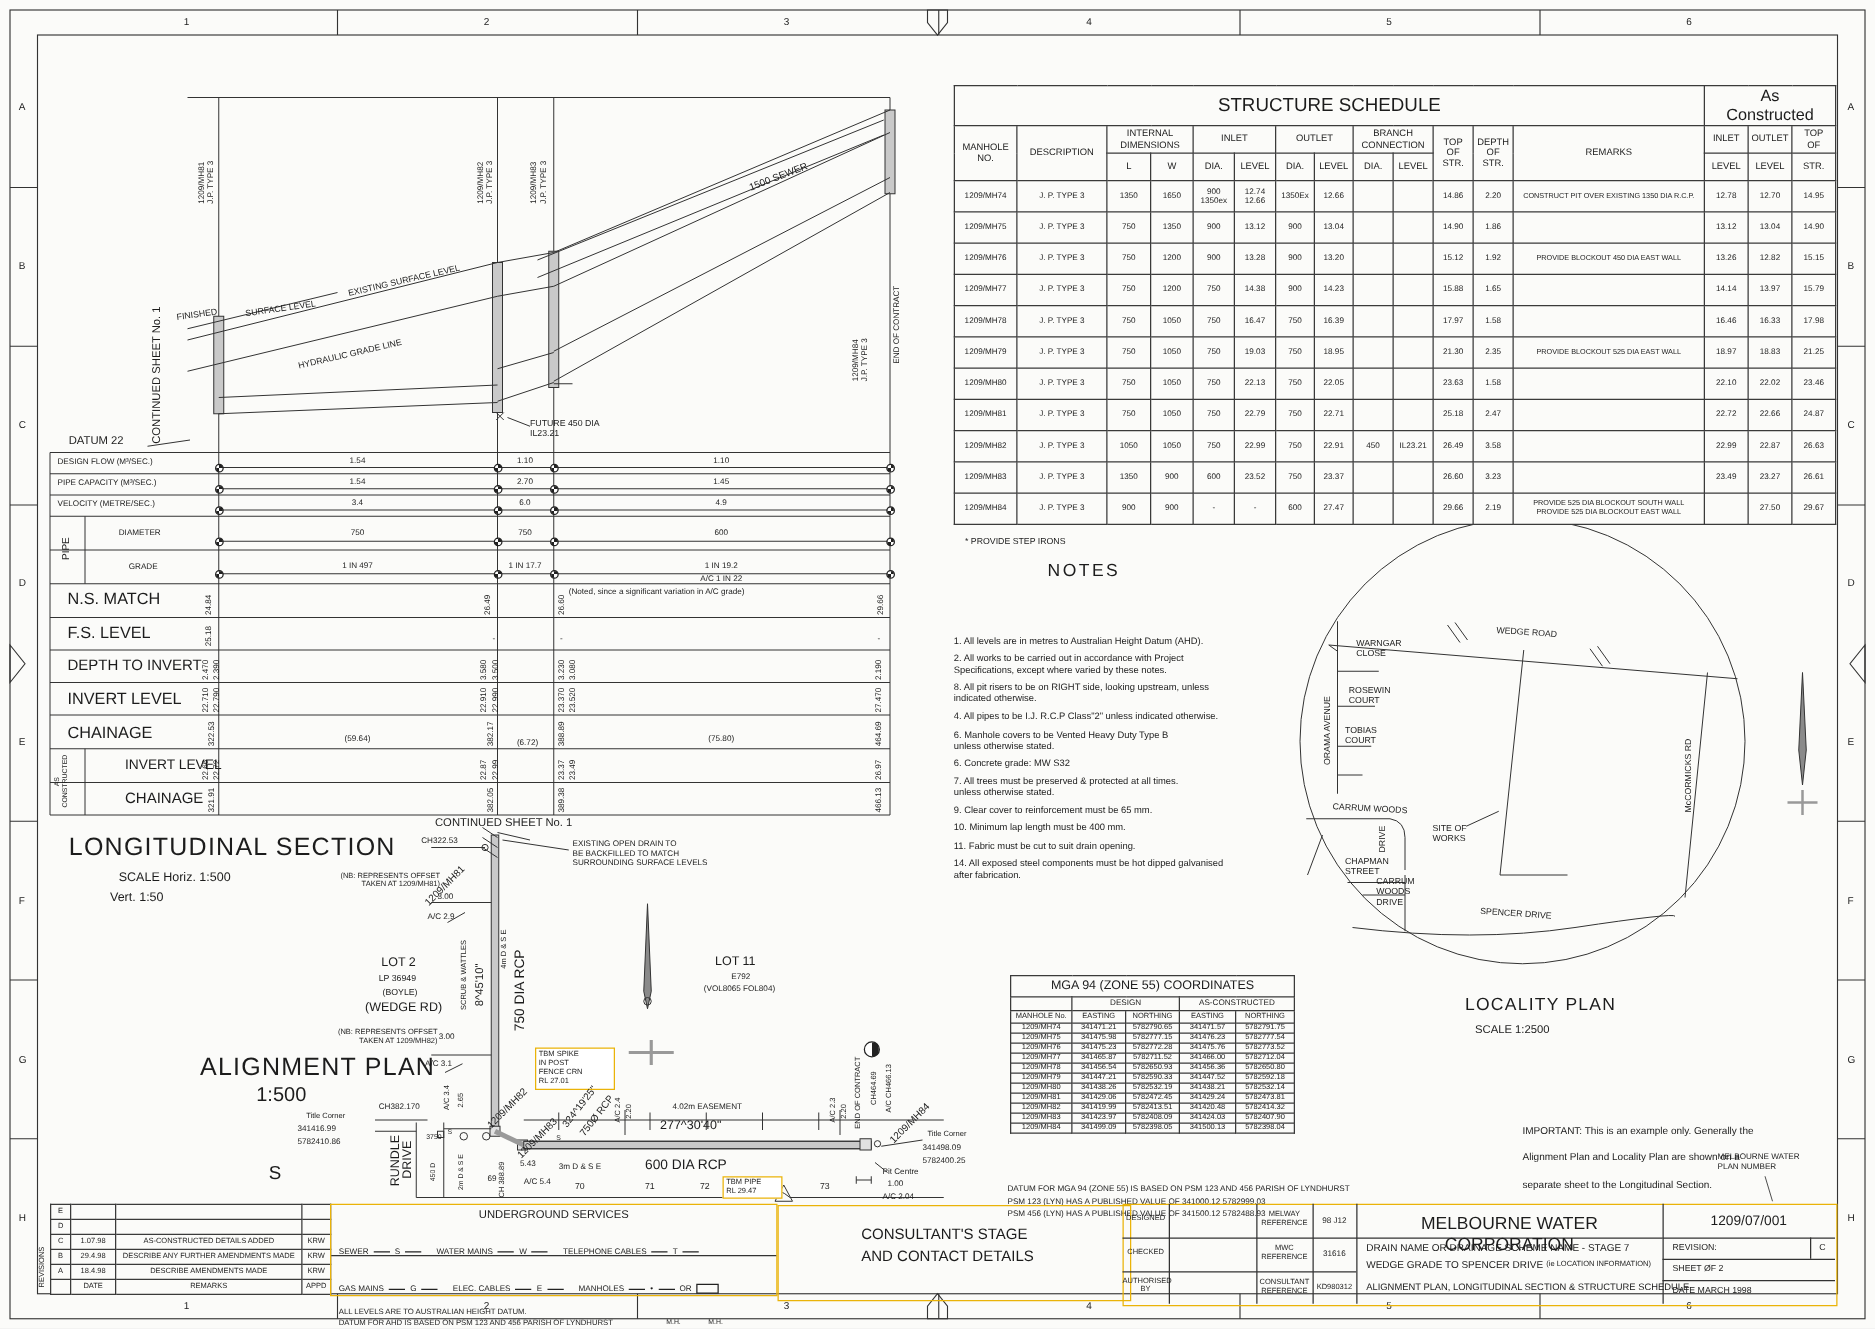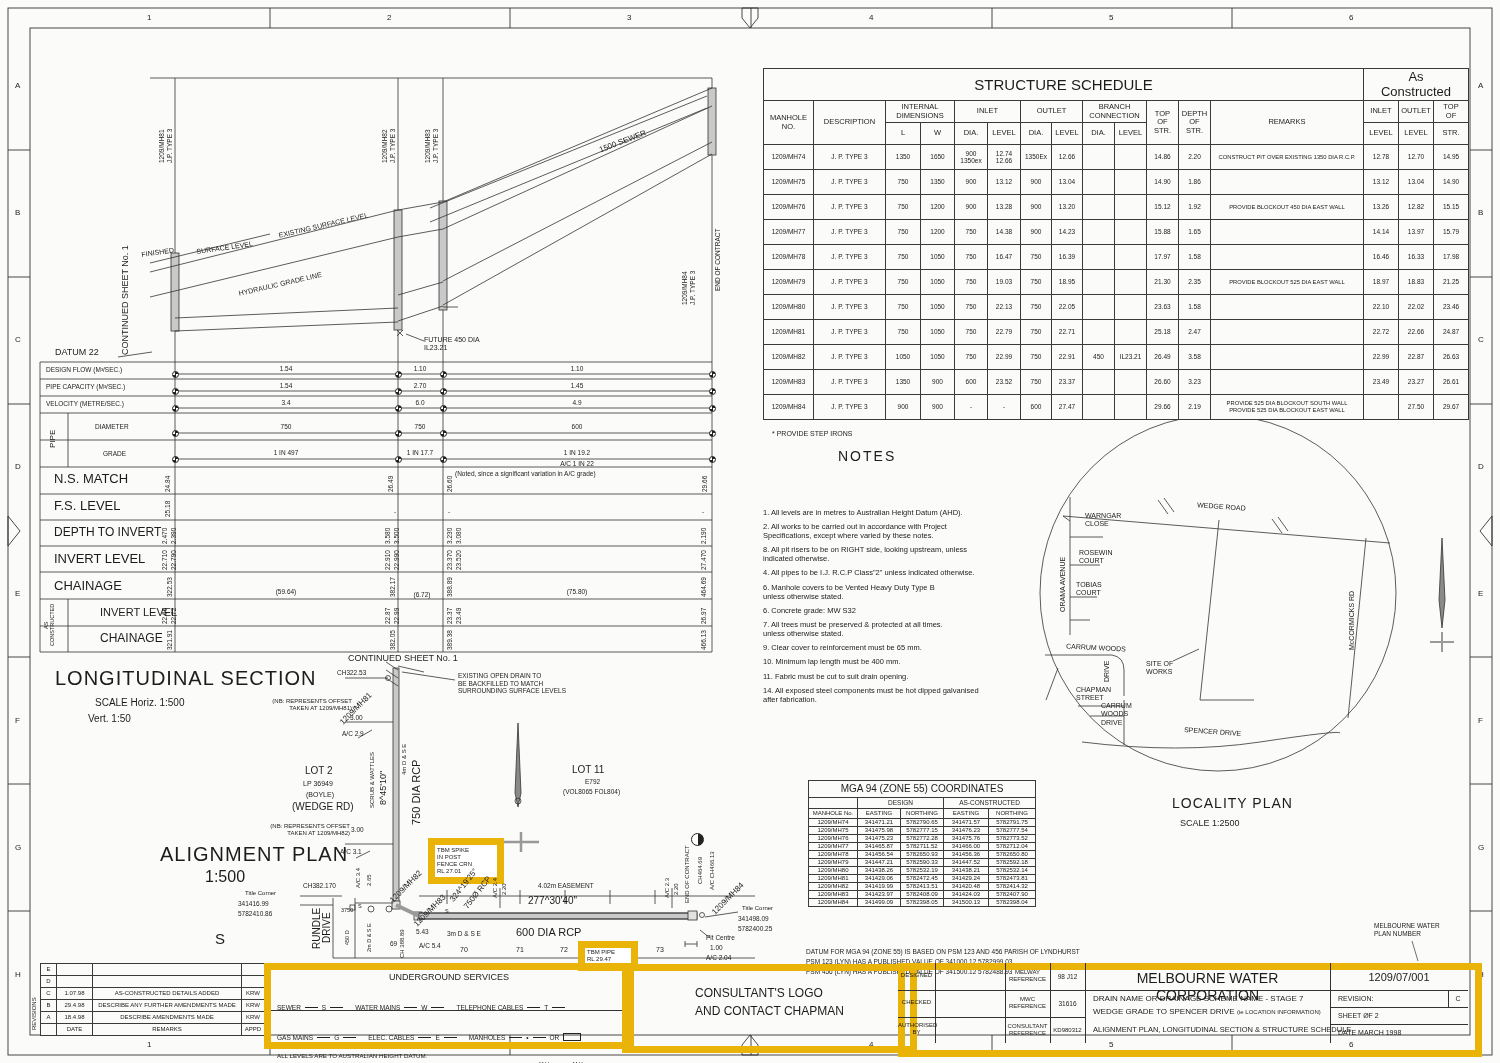--- a/index.html
+++ b/index.html
@@ -10,21 +10,21 @@
   .f8{font-size:8px}.f9{font-size:9px}.f10{font-size:10px}.f11{font-size:11px}.f12{font-size:12px}
   .f13{font-size:13px}.f14{font-size:14px}.f15{font-size:15px}.f16{font-size:16px}.f20{font-size:20px}
   .ctr{text-align:center}.rt{text-align:right}
   .vert{writing-mode:vertical-rl;transform:rotate(180deg)}
   .r90{transform:rotate(-90deg);transform-origin:0 0;white-space:nowrap}
   .r45{transform:rotate(-45deg);transform-origin:0 0;white-space:nowrap}
   .r50{transform:rotate(-52deg);transform-origin:0 0;white-space:nowrap}
   .sl8{transform:rotate(-8deg);transform-origin:0 0;white-space:nowrap}
   .sl13{transform:rotate(-13deg);transform-origin:0 0;white-space:nowrap}
   .sl21{transform:rotate(-21deg);transform-origin:0 0;white-space:nowrap}
-  .box{position:absolute;border:7px solid #eab308;background:#fff}
+  .box{position:absolute;border:1px solid #eab308;background:#fff}
   .bm{position:absolute;width:7px;height:7px;border:1px solid #222;border-radius:50%;
       background:conic-gradient(#222 0 90deg,#fff 0 180deg,#222 0 270deg,#fff 0);box-sizing:border-box}
   .half{position:absolute;width:13px;height:13px;border:1px solid #222;border-radius:50%;
       background:linear-gradient(90deg,#fff 50%,#222 50%);box-sizing:border-box}
   table.sched{border-collapse:collapse;table-layout:fixed;position:absolute;background:#fbfbf9}
   .sched th,.sched td{border:1px solid #3a3a3a;font-weight:normal;text-align:center;vertical-align:middle;
       padding:0;overflow:hidden;white-space:pre-line;line-height:1.15}
   .note{margin-bottom:5px;white-space:pre-line;font-size:7.5px;line-height:1.22}
   .leg{display:flex;align-items:center;gap:4px;font-size:6.5px}
   .legline{display:inline-block;width:13px;border-top:1px solid #222;height:0}
@@ -753,20 +753,23 @@
           <td>5782398.05</td>
           <td>341500.13</td>
           <td>5782398.04</td>
         </tr>
       </tbody>
   </table>
   <div class="txt" style="left:806px;top:909px;width:360px">
     
   <div style="font-size:6.5px;line-height:1.55">DATUM FOR MGA 94 (ZONE 55) IS BASED ON PSM 123 AND 456 PARISH OF LYNDHURST</div><div style="font-size:6.5px;line-height:1.55">PSM 123 (LYN) HAS A PUBLISHED VALUE OF 341000.12  5782999.03</div><div style="font-size:6.5px;line-height:1.55">PSM 456 (LYN) HAS A PUBLISHED VALUE OF 341500.12  5782488.93</div></div>
 
+  <div class="txt" style="left:1218px;top:862px;width:260px">
+    
+  <div style="font-size:8px;margin-bottom:12px">IMPORTANT:  This is an example only.  Generally the</div><div style="font-size:8px;margin-bottom:12px">Alignment Plan and Locality Plan are shown on a</div><div style="font-size:8px;margin-bottom:12px">separate sheet to the Longitudinal Section.</div></div>
   <div class="txt f65" style="left:1374px;top:922px">MELBOURNE WATER
 PLAN NUMBER</div>
 
   <div class="txt f6 r90" style="left:31px;top:1030px">REVISIONS</div>
   <table class="sched" style="left:40px;top:963px;width:224px">
     <colgroup>
         <col style="width:16px">
         <col style="width:36px">
         <col style="width:149px">
         <col style="width:23px">
@@ -836,22 +839,22 @@
         <span style="margin-left:18px;font-size:5.5px">M.H.</span>
       </div>
     </div>
     <div style="position:absolute;left:0;top:40px;width:356px;border-top:1px solid #333"></div>
     <div class="txt" style="left:6px;top:43px;width:344px">
       
     <div style="font-size:6.2px;line-height:1.5">ALL LEVELS ARE TO AUSTRALIAN HEIGHT DATUM.</div><div style="font-size:6.2px;line-height:1.5">DATUM FOR AHD IS BASED ON PSM 123 AND 456 PARISH OF LYNDHURST</div></div>
   </div>
 
   <div class="box" style="left:622px;top:964px;width:281px;height:75px;background:transparent">
-    <div class="txt f12" style="left:66px;top:15px">CONSULTANT'S LOGO</div>
-    <div class="txt f12" style="left:66px;top:33px">AND CONTACT CHAPMAN</div>
+    <div class="txt f12" style="left:66px;top:15px">CONSULTANT'S STAGE</div>
+    <div class="txt f12" style="left:66px;top:33px">AND CONTACT DETAILS</div>
   </div>
 
   <div>
     <div class="box" style="left:898px;top:963px;width:570px;height:80px;background:transparent"></div>
 
     <div style="position:absolute;left:935px;top:963px;height:80px;border-left:1px solid #333"></div>
     <div style="position:absolute;left:1005px;top:963px;height:80px;border-left:1px solid #333"></div>
     <div style="position:absolute;left:1050px;top:963px;height:80px;border-left:1px solid #333"></div>
     <div style="position:absolute;left:1085px;top:963px;height:80px;border-left:1px solid #333"></div>
     <div style="position:absolute;left:1330px;top:963px;height:80px;border-left:1px solid #333"></div>

